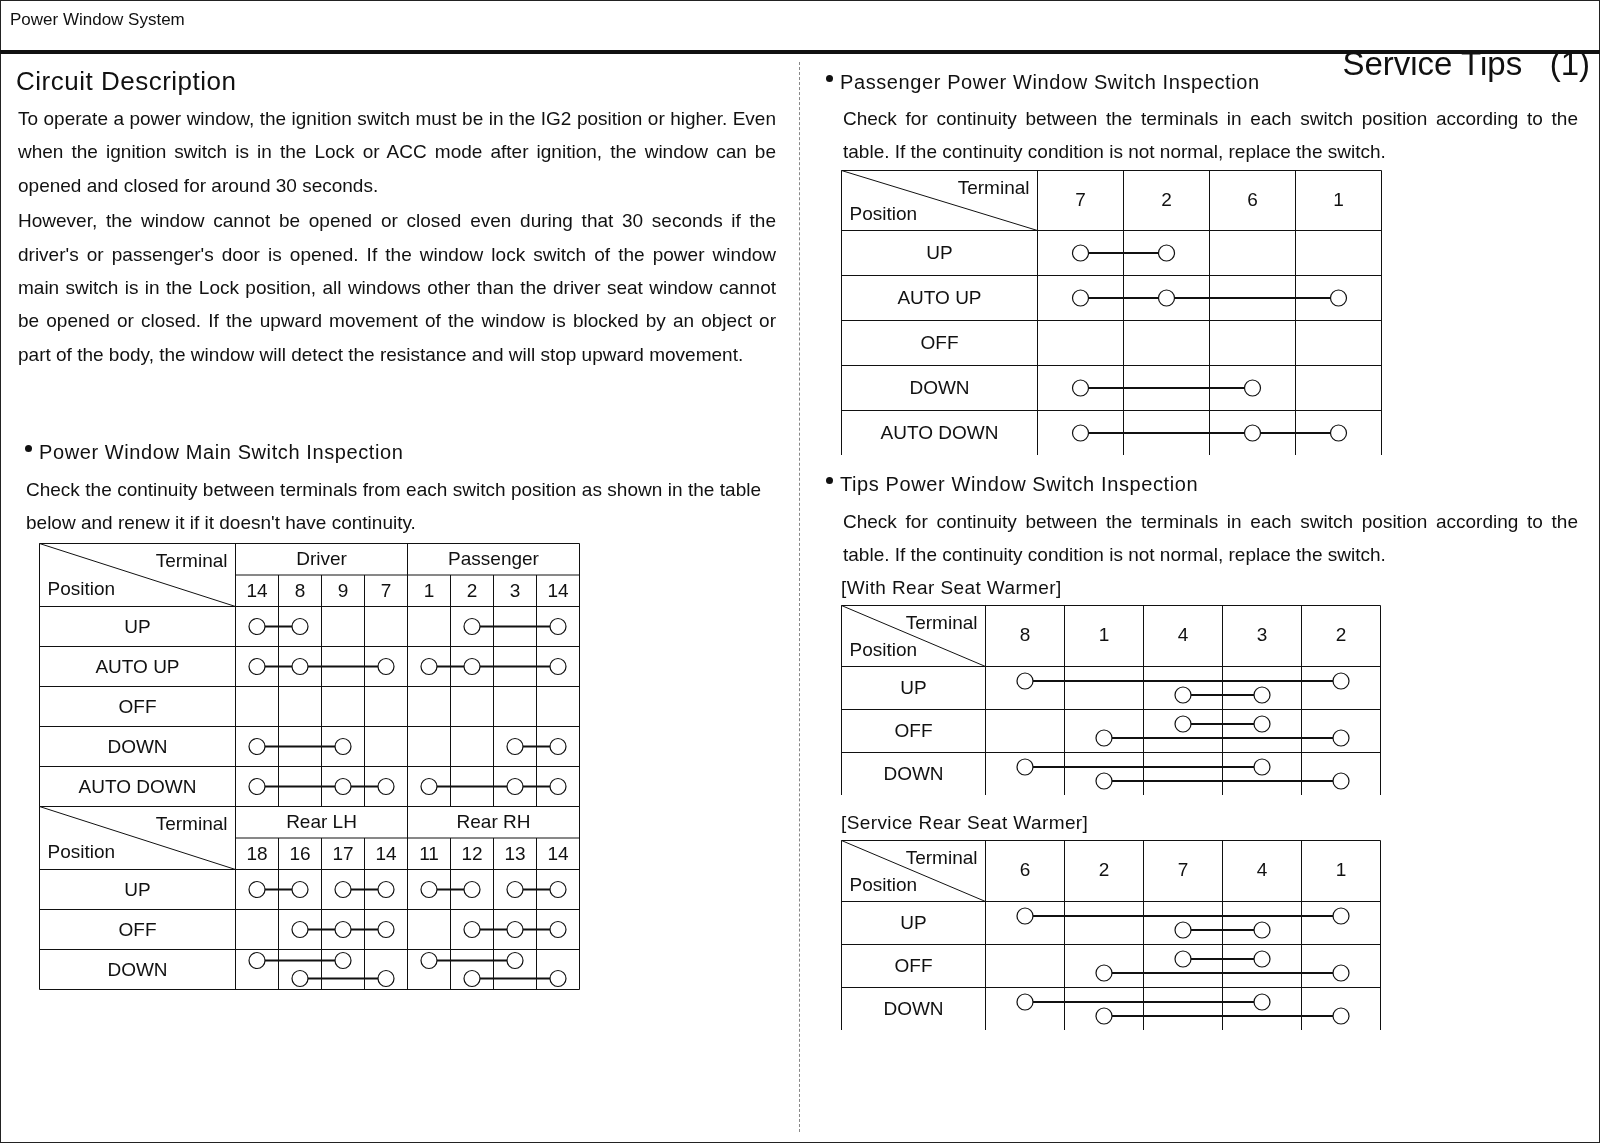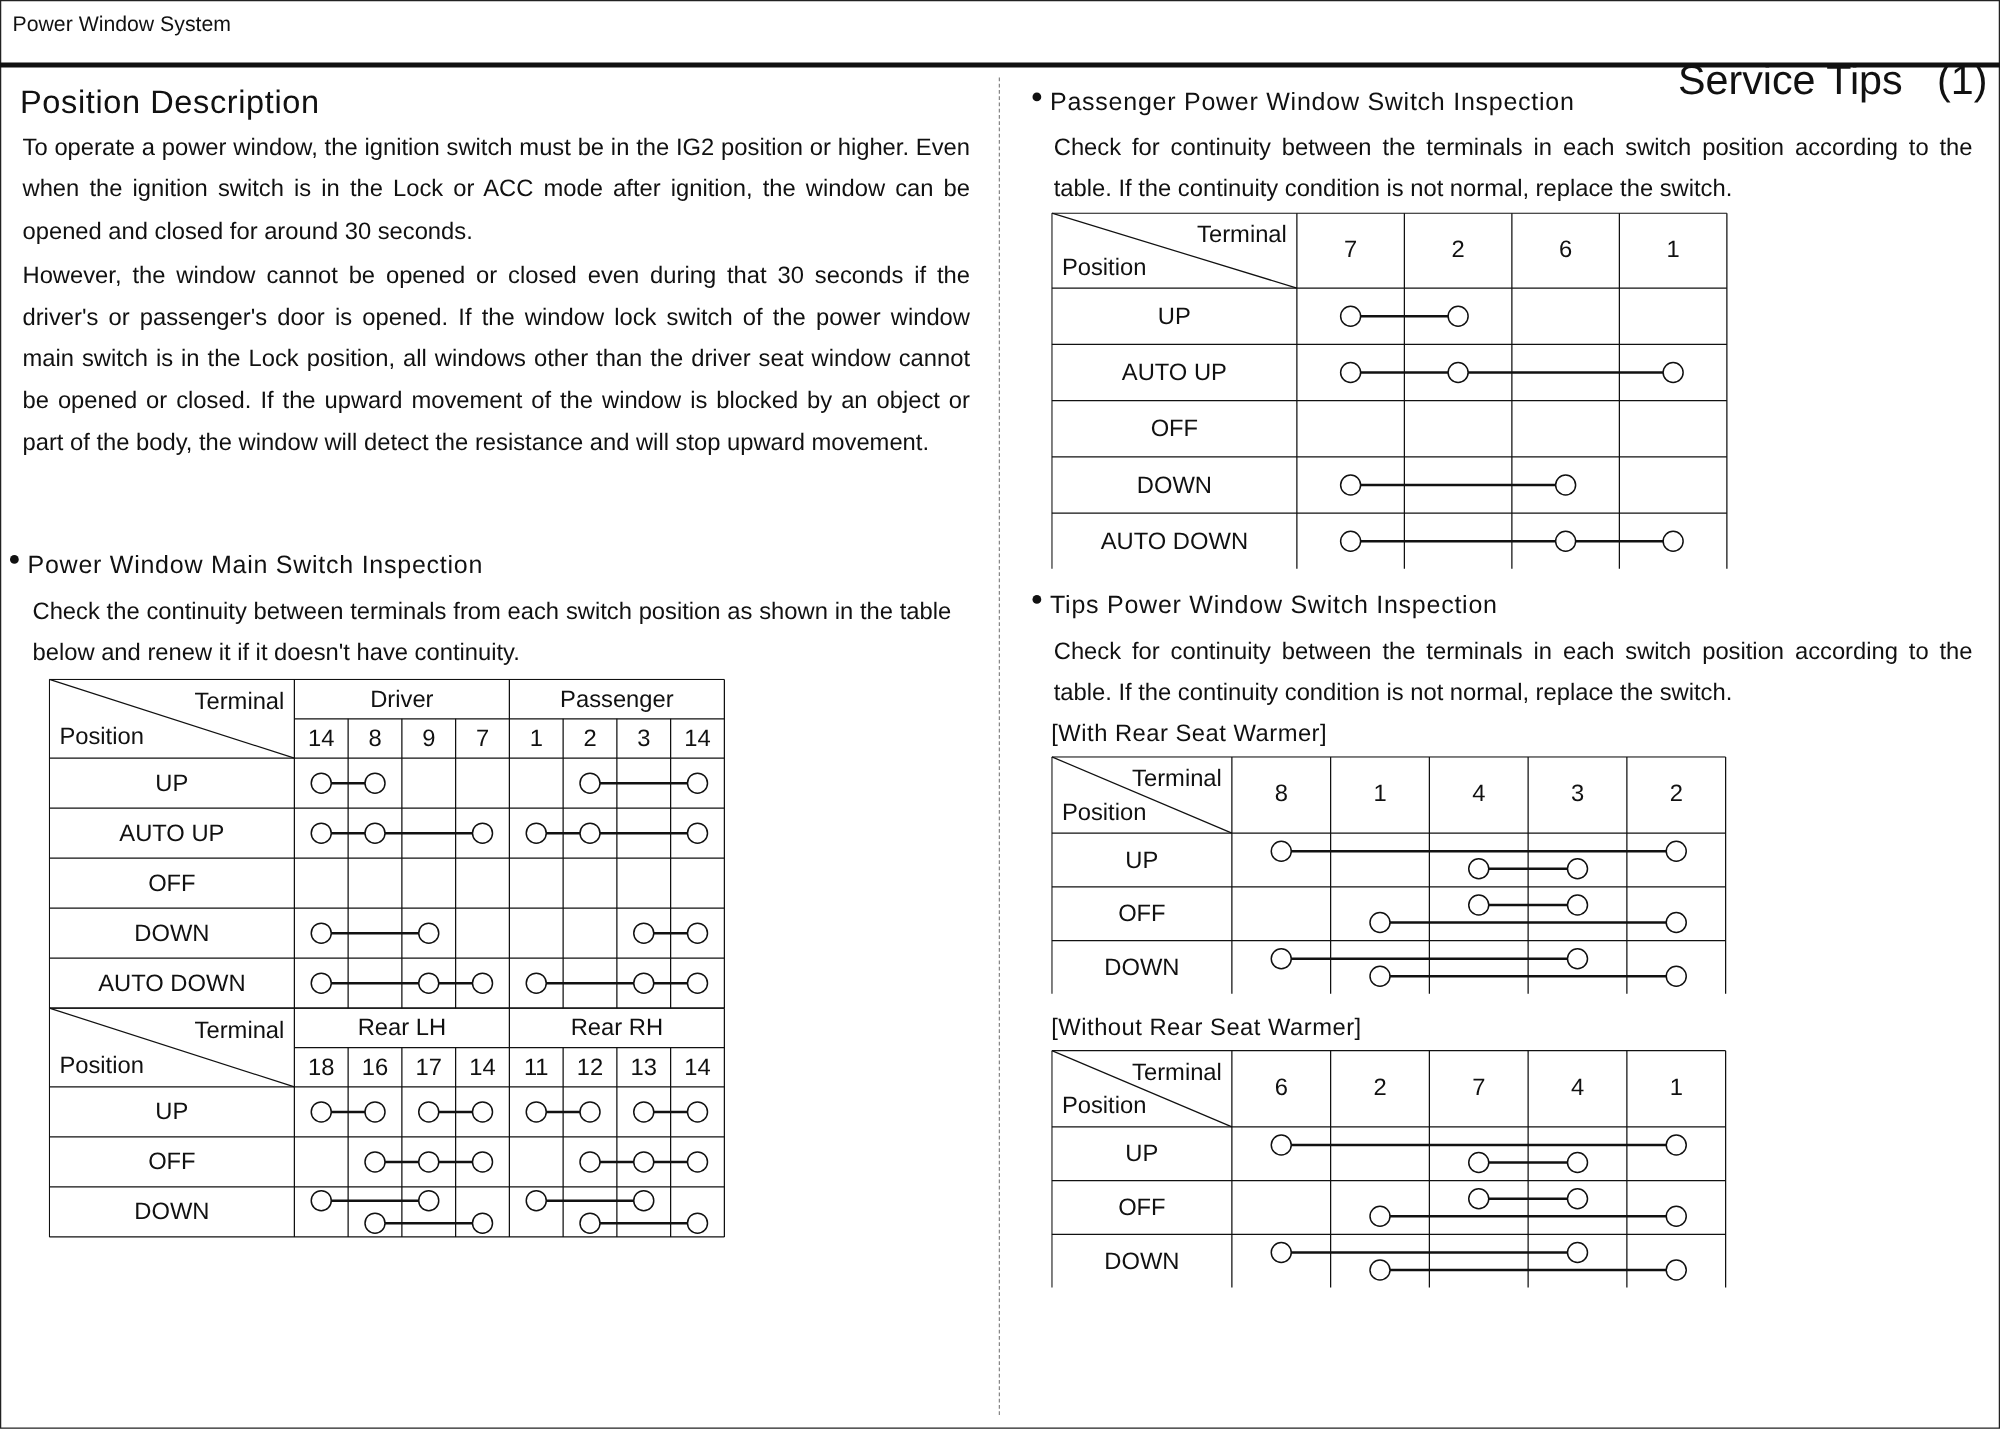--- a/index.html
+++ b/index.html
@@ -26,27 +26,27 @@
 
 <div class="frame"></div>
 
 <div class="header">
   <span class="title">Power Window System</span>
   <span class="right"><span>Service Tips</span>   <span>(1)</span></span>
 </div>
 
 <div class="divider"></div>
 
-<div class="h1">Position Description</div>
+<div class="h1">Circuit Description</div>
 <div class="para" style="left:16px; top:100px; width:762px;">
   <p>To operate a power window, the ignition switch must be in the IG2 position or higher. Even when the ignition switch is in the Lock or ACC mode after ignition, the window can be opened and closed for around 30 seconds.</p>
   <p>However, the window cannot be opened or closed even during that 30 seconds if the driver's or passenger's door is opened. If the window lock switch of the power window main switch is in the Lock position, all windows other than the driver seat window cannot be opened or closed. If the upward movement of the window is blocked by an object or part of the body, the window will detect the resistance and will stop upward movement.</p>
 </div>
 
-<div class="bullet" style="left:8px; top:441px;">
+<div class="bullet" style="left:25px; top:441px;">
   <span class="dot"></span><span>Power Window Main Switch Inspection</span>
 </div>
 <div class="para" style="left:24px; top:471px; width:739px;">
   <p>Check the continuity between terminals from each switch position as shown in the table below and renew it if it doesn't have continuity.</p>
 </div>
 
 <svg class="tbl" id="tbl-main" style="left:39px; top:543px;" width="545" height="452">
     <g>
       <line x1="0.5" y1="0.5" x2="540.5" y2="0.5" stroke="#111" stroke-width="1"></line>
       <line x1="0.5" y1="63.5" x2="540.5" y2="63.5" stroke="#111" stroke-width="1"></line>
@@ -277,21 +277,21 @@
       <text x="72.5" y="170" font-size="19" text-anchor="middle" dominant-baseline="middle">DOWN</text>
       <line x1="184" y1="162" x2="421" y2="162" stroke="#111" stroke-width="2"></line>
       <circle cx="184" cy="162" r="8" fill="#fff" stroke="#111" stroke-width="1.2"></circle>
       <circle cx="421" cy="162" r="8" fill="#fff" stroke="#111" stroke-width="1.2"></circle>
       <line x1="263" y1="176" x2="500" y2="176" stroke="#111" stroke-width="2"></line>
       <circle cx="263" cy="176" r="8" fill="#fff" stroke="#111" stroke-width="1.2"></circle>
       <circle cx="500" cy="176" r="8" fill="#fff" stroke="#111" stroke-width="1.2"></circle>
     </g>
   </svg>
 
-<div class="sub" style="left:841px; top:812px;">[Without Rear Seat Warmer]</div>
+<div class="sub" style="left:841px; top:812px;">[Service Rear Seat Warmer]</div>
 <svg class="tbl" id="tbl-rear2" style="left:841px; top:840px;" width="545" height="190">
     <g>
       <line x1="0.5" y1="0.5" x2="539.5" y2="0.5" stroke="#111" stroke-width="1"></line>
       <line x1="0.5" y1="61.5" x2="539.5" y2="61.5" stroke="#111" stroke-width="1"></line>
       <line x1="0.5" y1="104.5" x2="539.5" y2="104.5" stroke="#111" stroke-width="1"></line>
       <line x1="0.5" y1="147.5" x2="539.5" y2="147.5" stroke="#111" stroke-width="1"></line>
       <line x1="0.5" y1="190.5" x2="539.5" y2="190.5" stroke="#111" stroke-width="1"></line>
       <line x1="0.5" y1="0.5" x2="0.5" y2="190.5" stroke="#111" stroke-width="1"></line>
       <line x1="144.5" y1="0.5" x2="144.5" y2="190.5" stroke="#111" stroke-width="1"></line>
       <line x1="539.5" y1="0.5" x2="539.5" y2="190.5" stroke="#111" stroke-width="1"></line>

